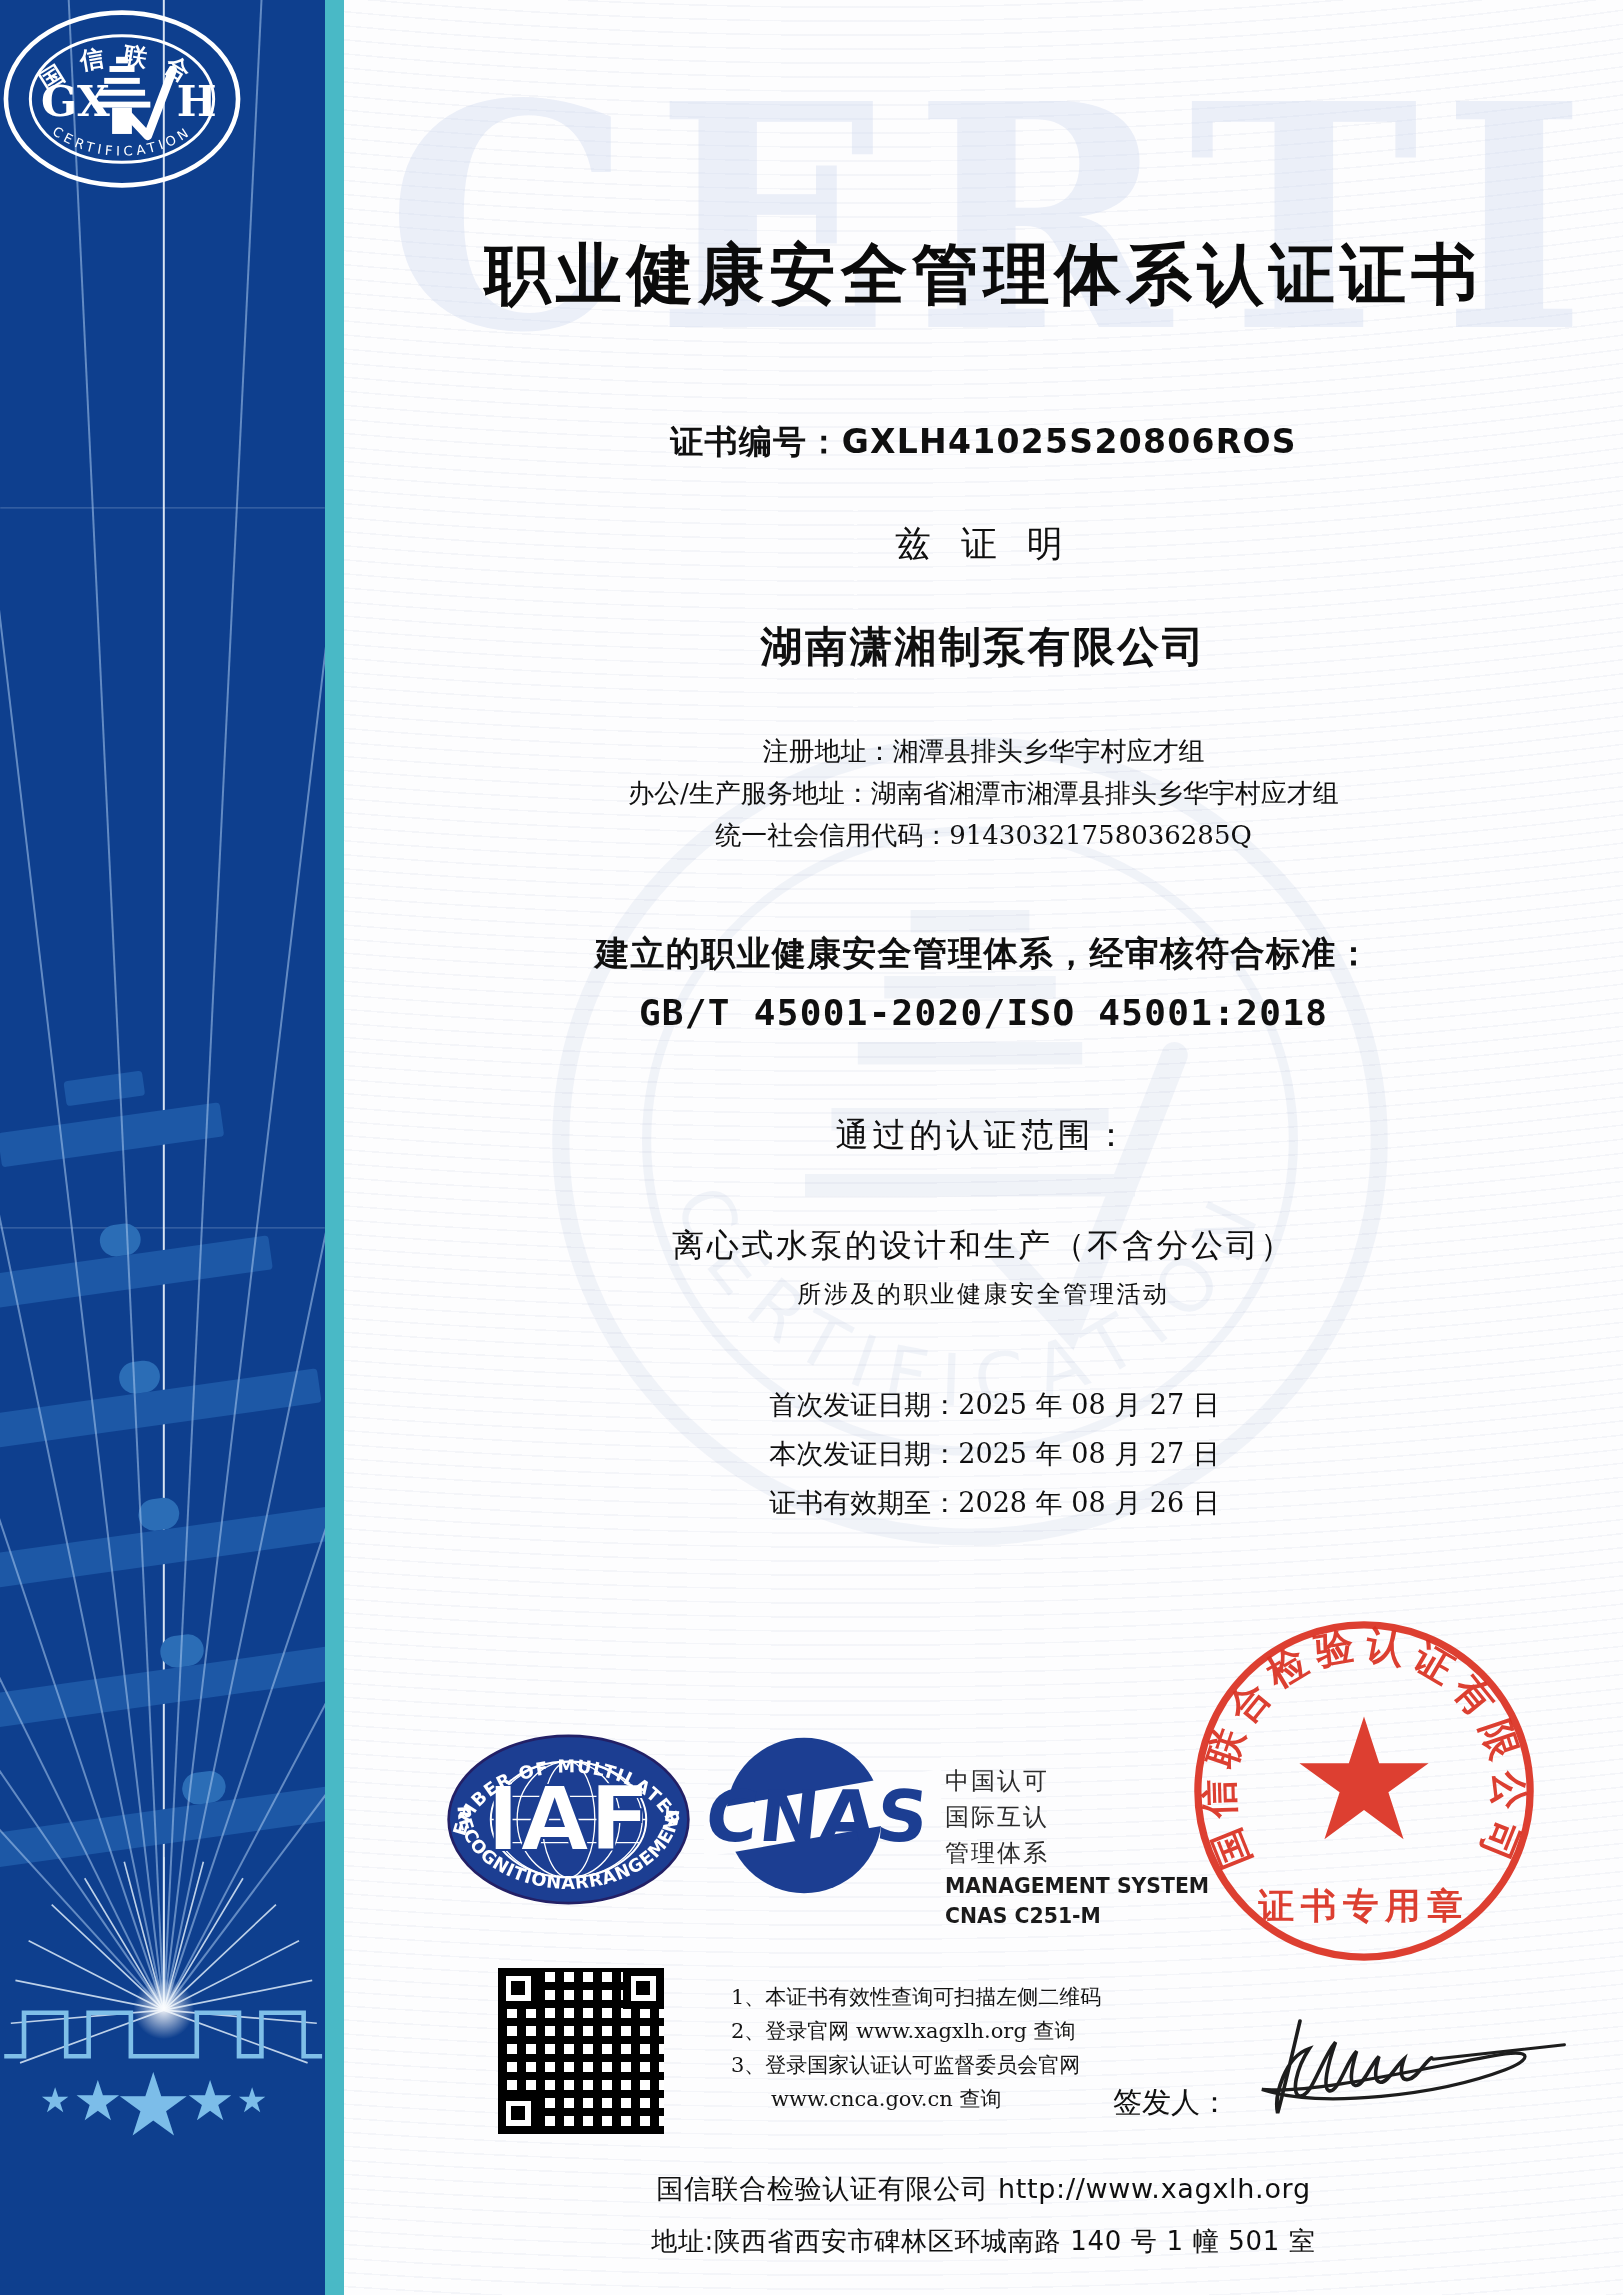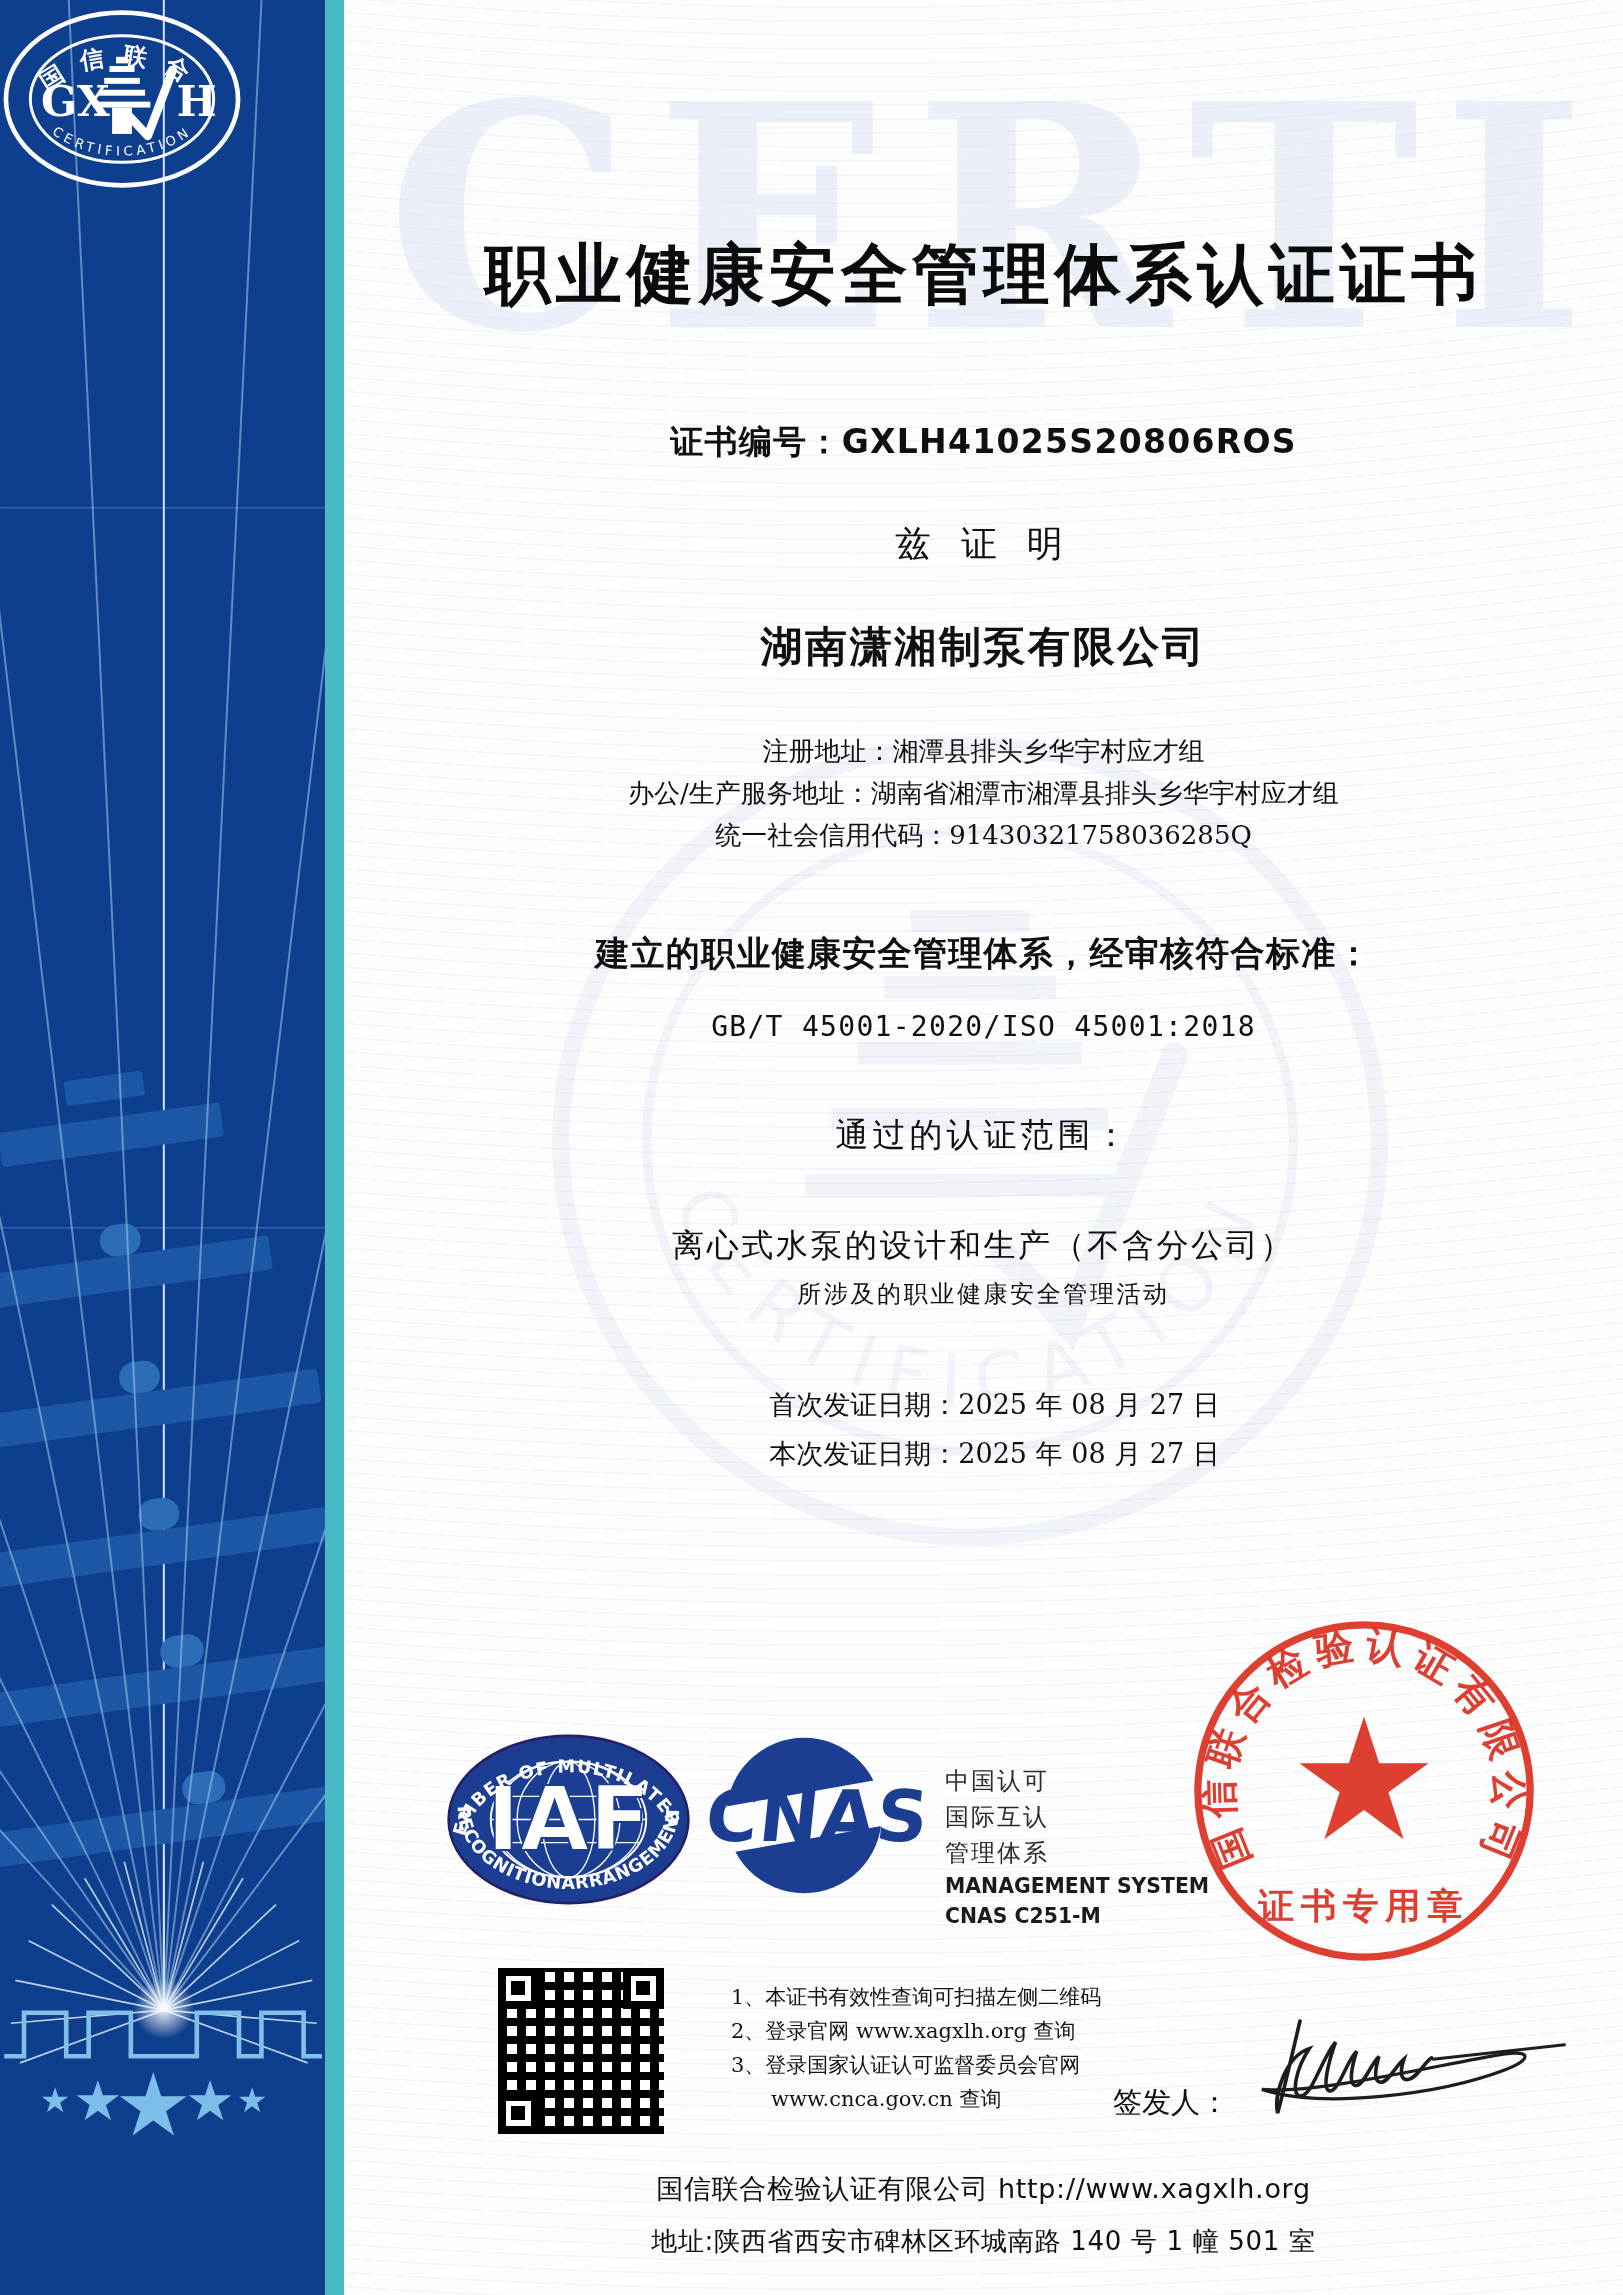--- a/index.html
+++ b/index.html
@@ -26,21 +26,21 @@
   .serifcn{font-family:"DejaVu Serif","Liberation Serif",serif;}
   .mono{font-family:"DejaVu Sans Mono","Liberation Mono",monospace;}
   .title{top:230px;font-size:66px;font-weight:bold;letter-spacing:5.3px;color:#0b0b0b;}
   .certno{top:420px;font-size:33px;font-weight:bold;letter-spacing:1.3px;}
   .statement{top:520px;font-size:36px;letter-spacing:9.2px;}
   .company{top:619px;font-size:42px;font-weight:bold;letter-spacing:2.6px;}
   .addr1{top:734px;font-size:26px;}
   .addr2{top:776px;font-size:26px;}
   .code{top:818px;font-size:26px;}
   .stdintro{top:931px;font-size:34px;font-weight:bold;letter-spacing:1.3px;}
-  .stdname{top:992px;font-size:28px;font-weight:normal;letter-spacing:1.3px;margin-top:18px;}
+  .stdname{top:992px;font-size:36px;font-weight:bold;letter-spacing:1.3px;}
   .scopeintro{top:1113px;font-size:33px;letter-spacing:4px;}
   .scope1{top:1224px;font-size:32px;letter-spacing:2.6px;}
   .scope2{top:1278px;font-size:24px;letter-spacing:2.6px;}
   .dates{position:absolute;left:343px;top:1380px;width:1281px;text-align:center;z-index:4;}
   .dates .inner{display:inline-block;text-align:left;font-size:27px;line-height:49px;color:#101010;margin-left:22px;}
   
   .iaf{position:absolute;left:446px;top:1733px;z-index:4;}
   .cnas{position:absolute;left:704px;top:1735px;z-index:4;}
   .cnas-text{position:absolute;left:945px;top:1763px;z-index:4;color:#2b2b2b;}
   .cnas-text .cn{font-size:24px;line-height:36px;letter-spacing:2px;}
@@ -206,20 +206,21 @@
 <div class="cline stdintro">建立的职业健康安全管理体系，经审核符合标准：</div>
 <div class="cline stdname mono">GB/T 45001-2020/ISO 45001:2018</div>
 <div class="cline scopeintro serifcn">通过的认证范围：</div>
 <div class="cline scope1 serifcn">离心式水泵的设计和生产（不含分公司）</div>
 <div class="cline scope2 serifcn">所涉及的职业健康安全管理活动</div>
 
 <div class="dates serifcn">
   <div class="inner">
     <div>首次发证日期：2025 年 08 月 27 日</div>
     <div>本次发证日期：2025 年 08 月 27 日</div>
+    <div>证书有效期至：2028 年 08 月 26 日</div>
   </div>
 </div>
 
 <svg class="iaf" width="245" height="173" viewBox="0 0 372 262">
   <defs>
     <path id="iafTop" d="M 30 152 A 158 110 0 0 1 342 152"></path>
     <path id="iafBot" d="M 18 116 A 168 120 0 0 0 354 116"></path>
     <clipPath id="globeClip">
         <ellipse cx="186" cy="131" rx="118" ry="88"></ellipse>
       </clipPath>

